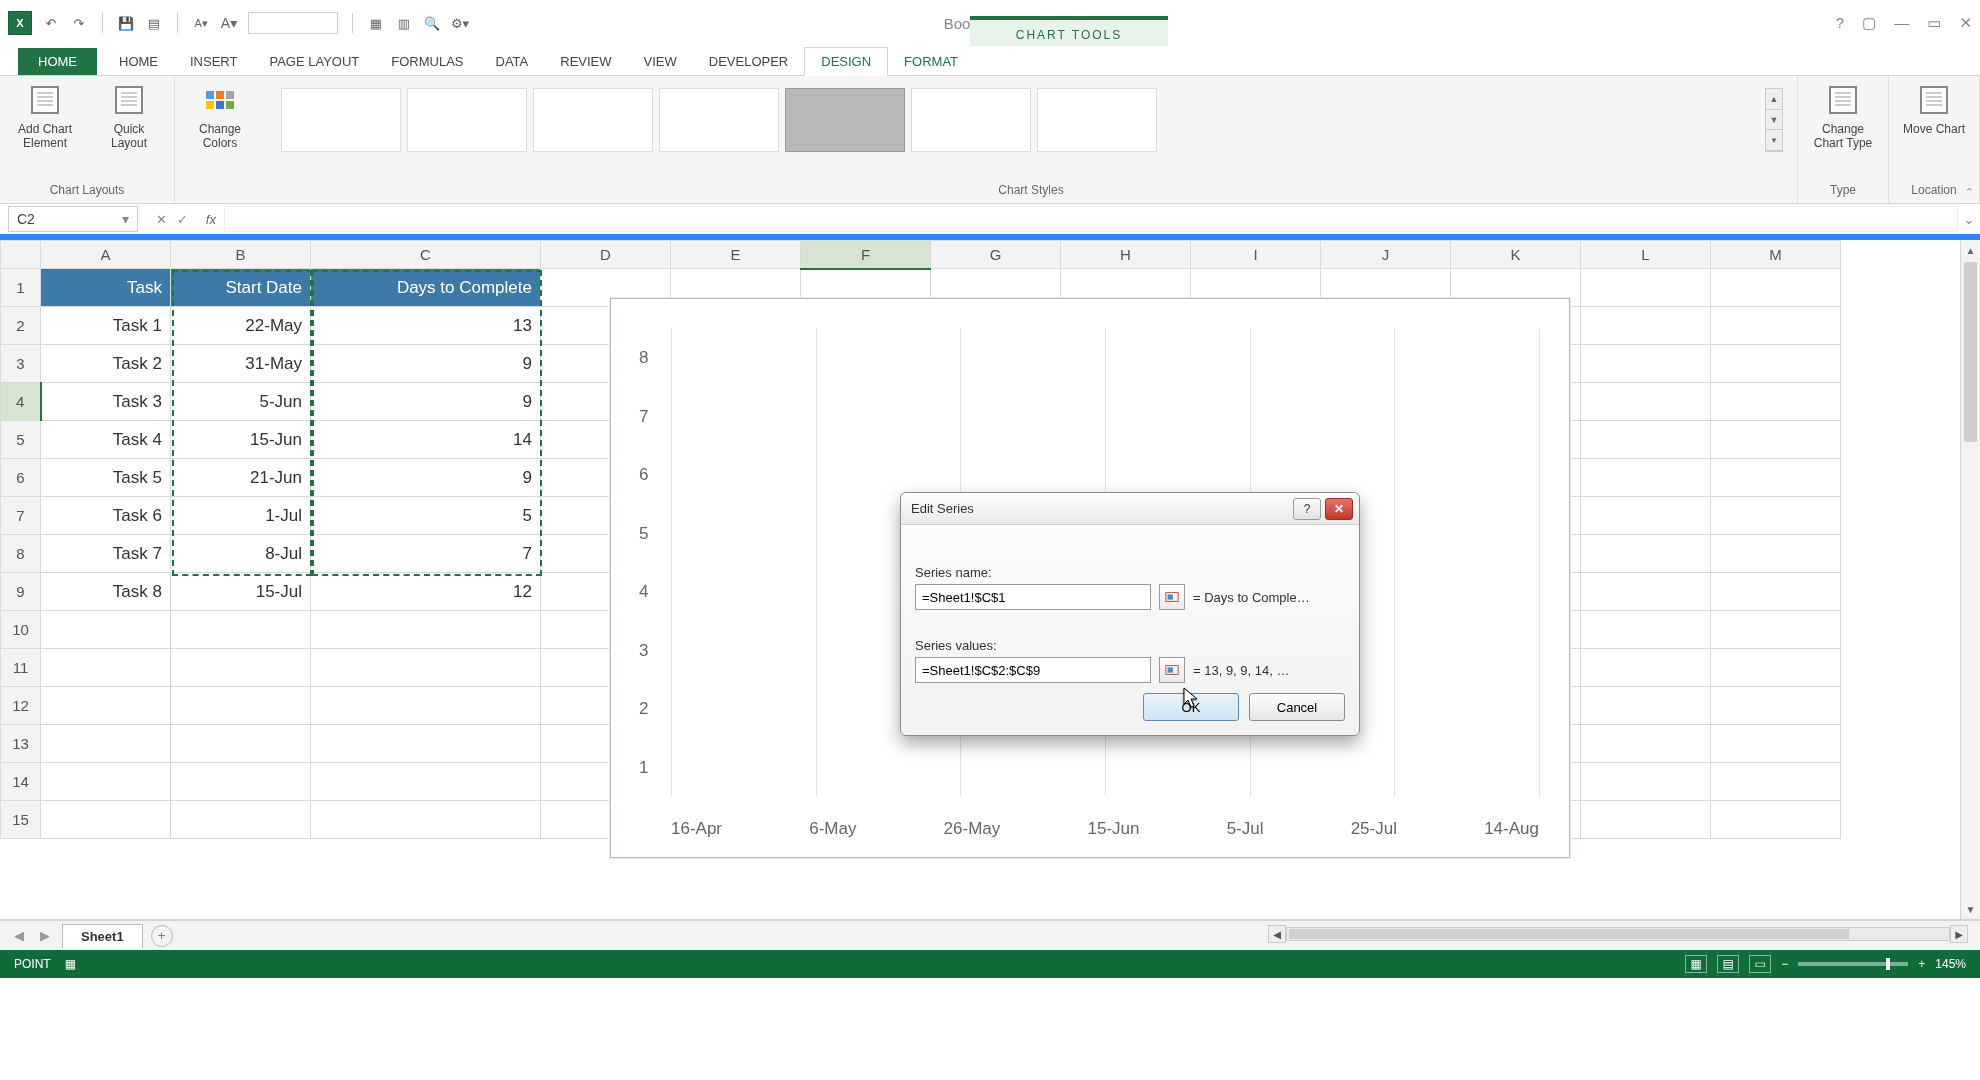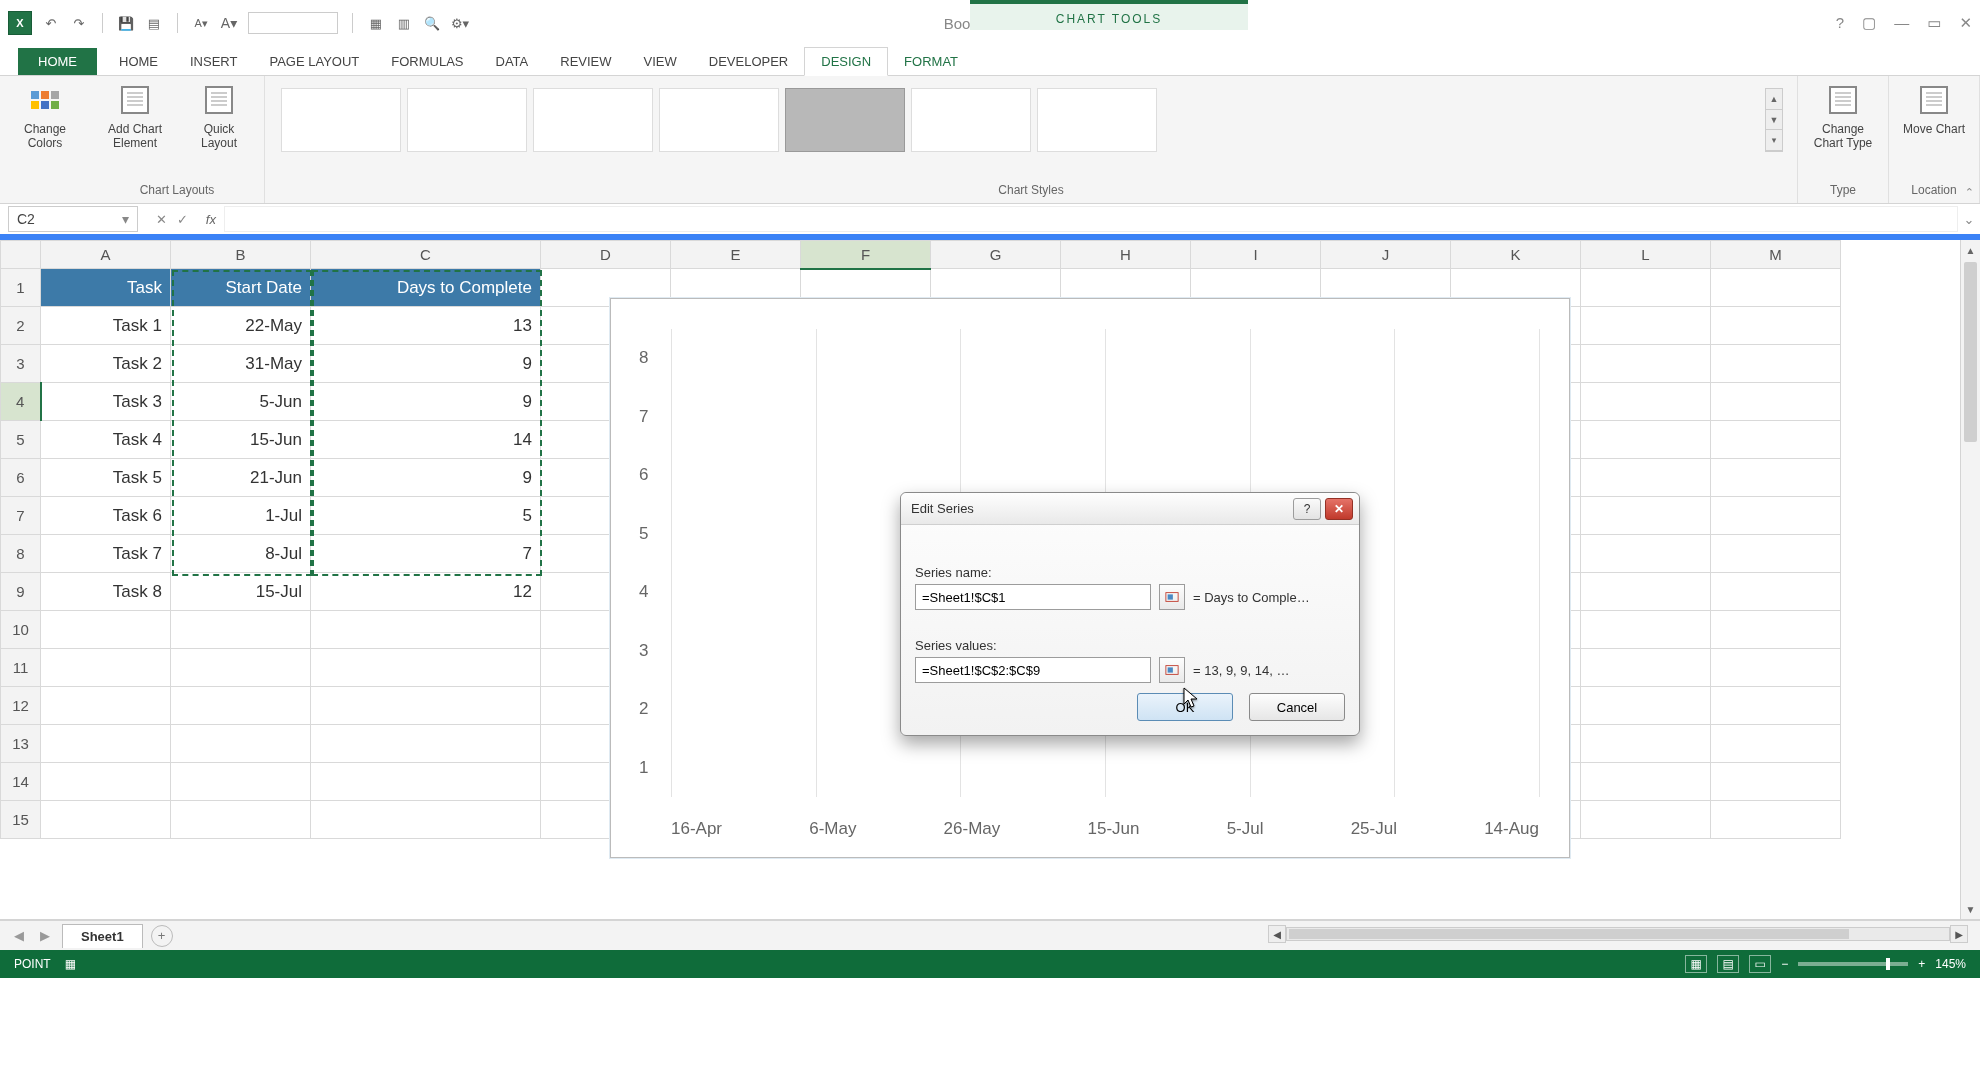--- a/index.html
+++ b/index.html
@@ -5,21 +5,21 @@
 * { margin: 0; padding: 0; box-sizing: border-box; font-family: "Segoe UI", Tahoma, sans-serif; }
 body { background: #fff; font-size: 13px; color: #444; overflow: hidden; width: 1980px; height: 1080px; position: relative; }
 
 
 .titlebar { height: 46px; background: #fff; display: flex; align-items: center; padding: 0 8px; position: relative; }
 .titlebar .qa { display: flex; gap: 10px; align-items: center; }
 .titlebar .qa .xl-logo { width: 24px; height: 24px; background: #217346; color:#fff; display:flex; align-items:center; justify-content:center; font-size:11px; font-weight:bold; border:1px solid #185c37;}
 .titlebar .qa .ic { width:18px; height:18px; color:#666; display:flex; align-items:center; justify-content:center; }
 .titlebar .qa .sep { width:1px; height:20px; background:#ccc; margin:0 4px; }
 .titlebar .doctitle { position:absolute; left:50%; transform:translateX(-50%); font-size:15px; color:#888; }
-.titlebar .charttools { position:absolute; left:970px; top:0; width:278px; text-align:center; font-size:12px; letter-spacing:2px; color:#217346; border-top:4px solid #217346; padding:8px 0 4px; background:#e8f3ec; }
+.titlebar .charttools { position:absolute; left:970px; top:16px; width:198px; text-align:center; font-size:12px; letter-spacing:2px; color:#217346; border-top:4px solid #217346; padding:8px 0 4px; background:#e8f3ec; }
 .titlebar .wincontrols { margin-left:auto; display:flex; gap:18px; color:#888; }
 .titlebar .wincontrols span { cursor:default; font-size:15px; }
 
 
 .tabs { height: 30px; display:flex; align-items:flex-end; padding-left:18px; gap:0; border-bottom:1px solid #d4d4d4; background:#fff;}
 .tabs .tab { padding:6px 16px; font-size:13px; color:#444; cursor:default; }
 .tabs .tab.file { background:#217346; color:#fff; margin-right:6px; padding:6px 20px;}
 .tabs .tab.active { background:#fff; border:1px solid #d4d4d4; border-bottom:1px solid #fff; color:#217346; position:relative; top:1px;}
 .tabs .ctx { color:#217346; }
 
@@ -93,21 +93,21 @@
 .dialog .tbar .hbtn{width:28px; height:22px; margin-left:4px; border:1px solid #9c9c9c; border-radius:3px; display:flex; align-items:center; justify-content:center; background:linear-gradient(#fafafa,#e3e3e3); font-size:12px; color:#333;}
 .dialog .tbar .xbtn{background:linear-gradient(#e57368,#c0392b); color:#fff; font-weight:bold; border-color:#943126;}
 .dialog .body{padding:12px 14px 14px;}
 .dialog .fld{margin-bottom:10px;}
 .dialog .fld label{display:block; margin-bottom:4px; color:#333;margin-top:28px;}
 .dialog .fld .row{display:flex; align-items:center; gap:8px;}
 .dialog .fld input{flex:0 0 236px; height:26px; border:1px solid #9c9c9c; padding:0 6px; font-size:13px; background:#fff;}
 .dialog .refbtn{width:26px; height:26px; border:1px solid #9c9c9c; background:linear-gradient(#fdfdfd,#e9e9e9); display:flex; align-items:center; justify-content:center;}
 .dialog .refbtn svg{width:14px;height:14px;}
 .dialog .preview{color:#333; font-size:13px; white-space:nowrap; overflow:hidden; text-overflow:ellipsis; flex:1;}
-.dialog .btns{display:flex; justify-content:flex-end; gap:16px; margin-top:6px;}
+.dialog .btns{display:flex; justify-content:flex-end; gap:10px; margin-top:6px;}
 .dialog .btns button{width:96px; height:28px; border:1px solid #8a8a8a; border-radius:3px; background:linear-gradient(#fdfdfd,#e6e6e6); font-size:13px;}
 .dialog .btns button.ok{background:linear-gradient(#eaf3fb,#cfe3f4); border-color:#5b8cb5;}
 
 .cursor{position:absolute; left:1182px; top:686px; pointer-events:none;}
 .cursor svg{width:20px;height:24px; filter:drop-shadow(0 1px 1px rgba(0,0,0,.5));}
 
 
 .sheettabs{height:30px; background:#f3f3f3; border-top:1px solid #d4d4d4; display:flex; align-items:center; padding:0 10px; gap:8px; position:relative;}
 .sheettabs .nav{color:#999; padding:0 4px;}
 .sheettabs .tab{background:#fff; border:1px solid #bbb; border-bottom:none; padding:4px 18px; font-weight:bold; font-size:13px; color:#333;}
@@ -164,55 +164,55 @@
   <div class="tab">FORMULAS</div>
   <div class="tab">DATA</div>
   <div class="tab">REVIEW</div>
   <div class="tab">VIEW</div>
   <div class="tab">DEVELOPER</div>
   <div class="tab active ctx">DESIGN</div>
   <div class="tab ctx">FORMAT</div>
 </div>
 
 <div class="ribbon">
+  <div class="grp">
+    <div class="row">
+      <div class="bigbtn">
+          <div class="ic">
+            <div class="ic-box"></div>
+          </div>
+          <span>Add Chart Element</span>
+        </div>
+      <div class="bigbtn">
+          <div class="ic">
+            <div class="ic-box"></div>
+          </div>
+          <span>Quick Layout</span>
+        </div>
+    </div>
+    <div class="lbl">Chart Layouts</div>
+  </div>
   <div class="grp" style="border-right:none;">
     <div class="row">
         <div class="bigbtn">
           <div class="ic">
             <div class="ic-swatch">
               <i></i>
               <i></i>
               <i></i>
               <i></i>
               <i></i>
               <i></i>
             </div>
           </div>
           <span>Change Colors</span>
         </div>
       </div>
     <div class="lbl">&nbsp;</div>
   </div>
-  <div class="grp">
-    <div class="row">
-      <div class="bigbtn">
-          <div class="ic">
-            <div class="ic-box"></div>
-          </div>
-          <span>Add Chart Element</span>
-        </div>
-      <div class="bigbtn">
-          <div class="ic">
-            <div class="ic-box"></div>
-          </div>
-          <span>Quick Layout</span>
-        </div>
-    </div>
-    <div class="lbl">Chart Layouts</div>
-  </div>
   <div class="grp" style="flex:1;">
     <div class="styles-gallery">
       <div class="thumb"></div>
       <div class="thumb"></div>
       <div class="thumb"></div>
       <div class="thumb"></div>
       <div class="thumb sel"></div>
       <div class="thumb"></div>
       <div class="thumb"></div>
       <div class="spin">

